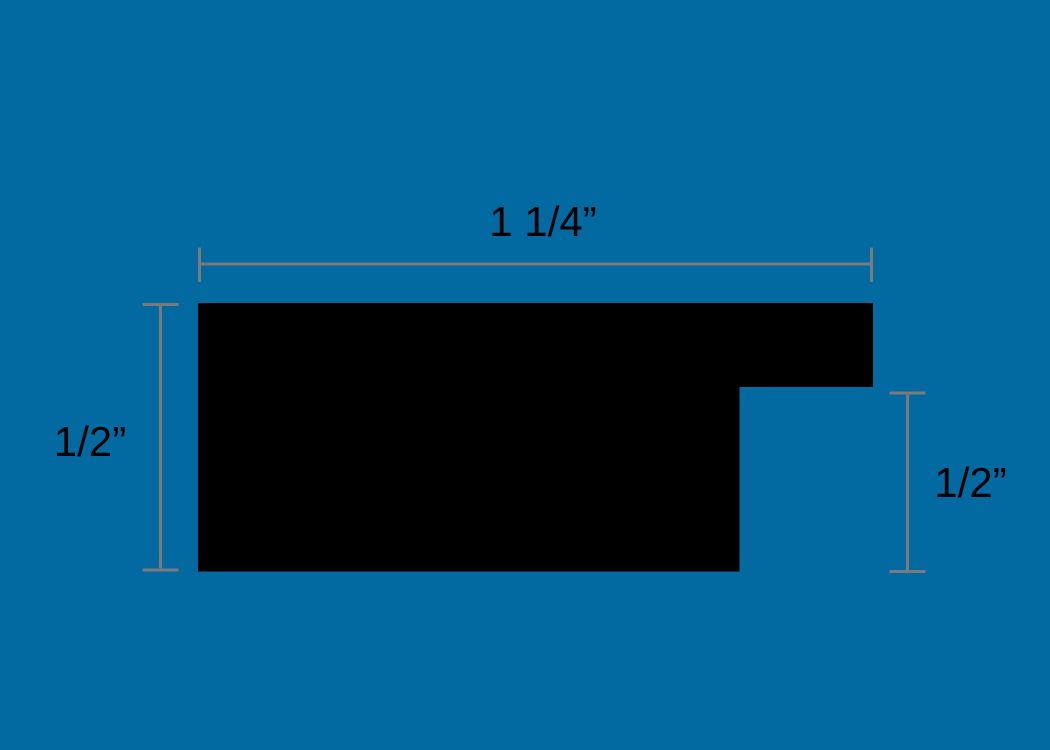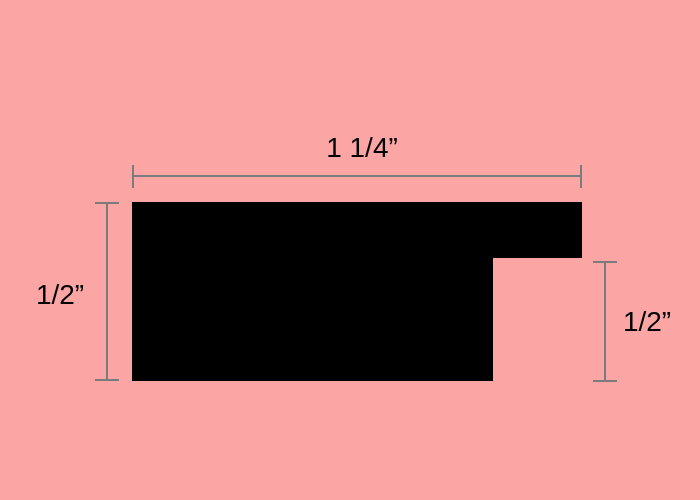--- a/index.html
+++ b/index.html
@@ -4,21 +4,21 @@
 <style>
   html, body {
     margin: 0;
     padding: 0;
     background: #ffffff;
   }
   .stage {
     position: relative;
     width: 700px;
     height: 500px;
-    background: #fca5a5;
+    background: #0369a1;
     overflow: hidden;
     font-family: "Liberation Sans", sans-serif;
   }
   svg text {
     font-family: "Liberation Sans", sans-serif;
     font-size: 28px;
   }
 </style>
 </head>
 <body>

